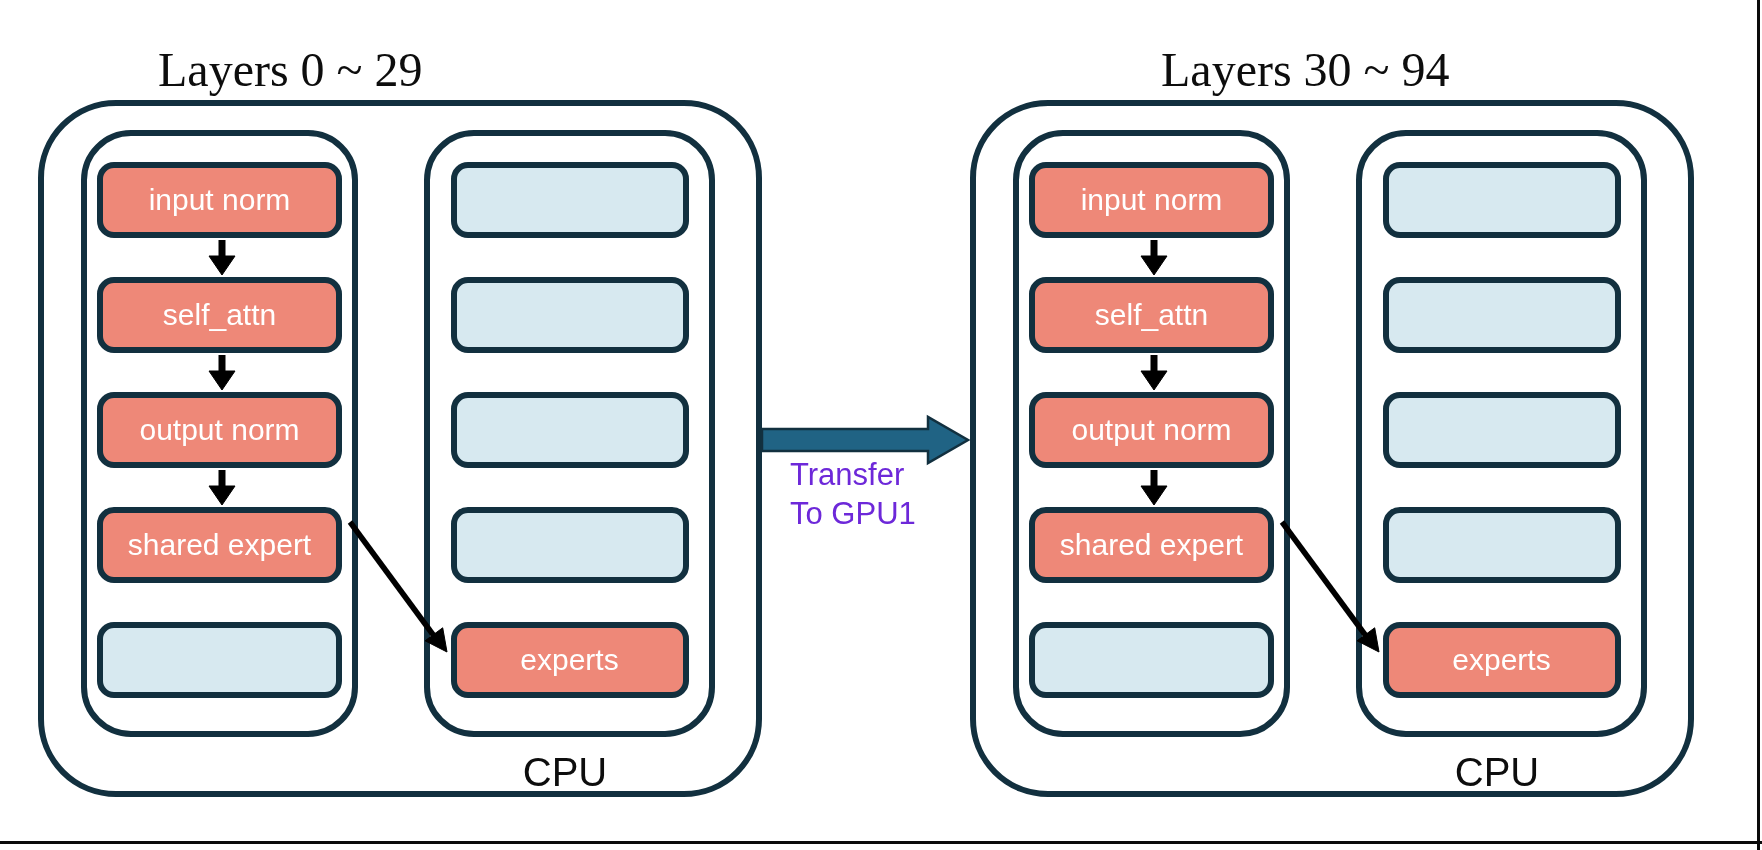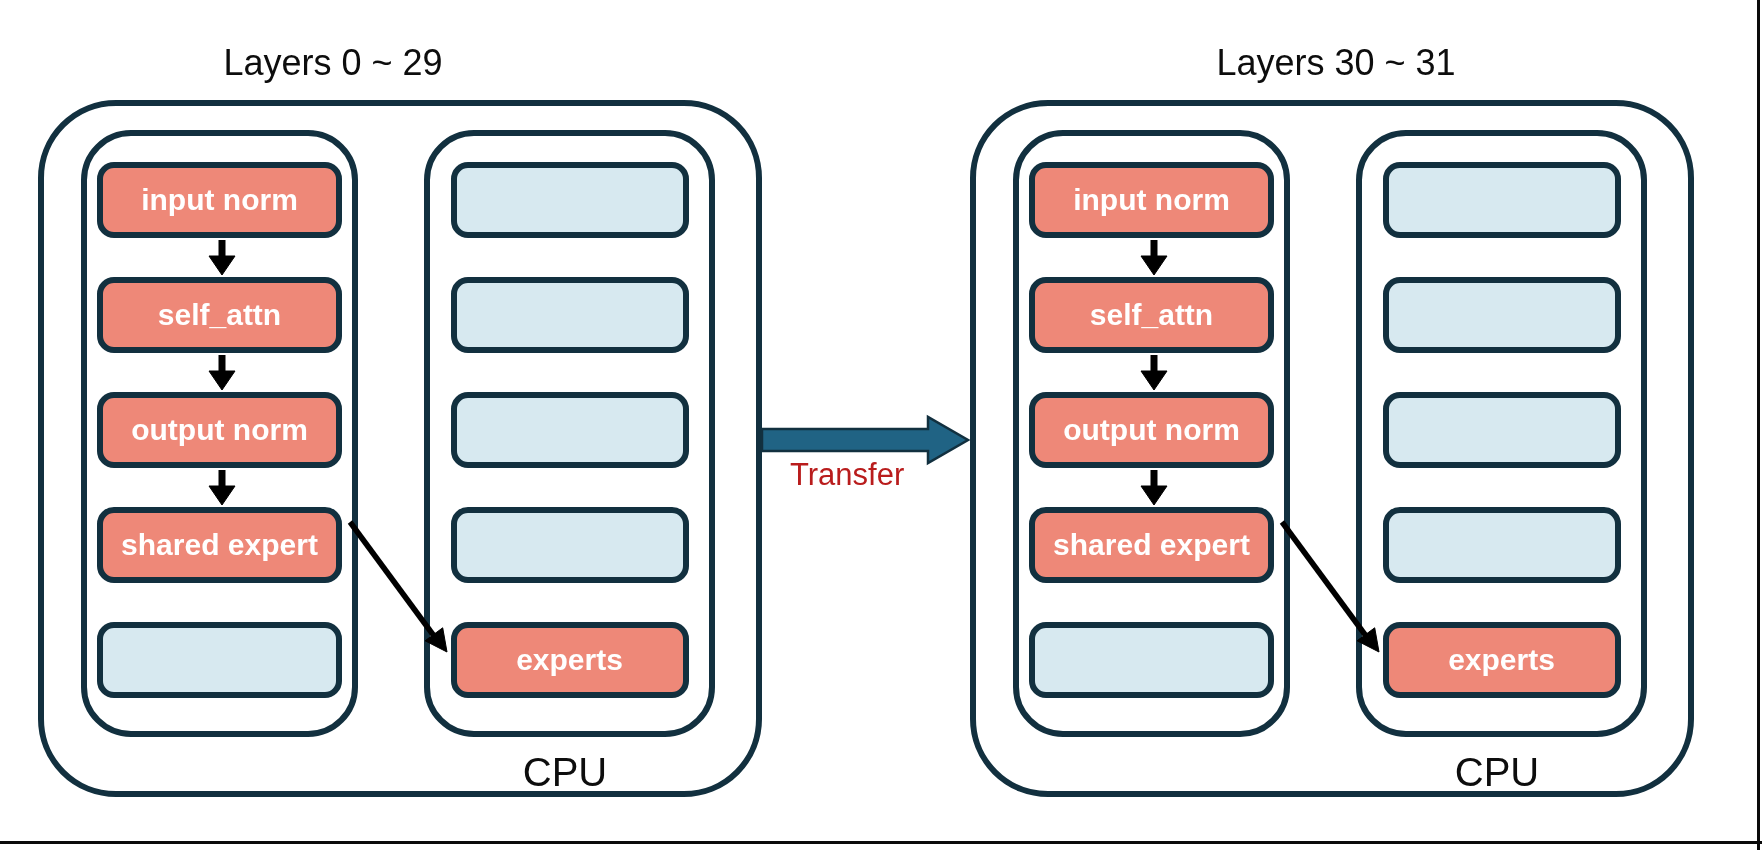--- a/index.html
+++ b/index.html
@@ -9,39 +9,39 @@
     background:#ffffff;
     overflow:hidden;
     font-family:"Liberation Sans", sans-serif;
   }
   
   .edge-right{position:absolute;top:0;left:1757px;width:3px;height:850px;background:#0a0a0a;}
   .edge-bottom{position:absolute;top:841px;left:0;width:1762px;height:3px;background:#0a0a0a;}
 
   .block-title{
     position:absolute;top:42px;height:44px;width:350px;
-    font-size:36px;color:#0d0d0d;text-align:center;white-space:nowrap;
+    font-size:48px;color:#0d0d0d;text-align:left;white-space:nowrap;font-family:Liberation Serif, serif;
   }
   .title-left{left:158px;}
   .title-right{left:1161px;}
 
   .outer{
     position:absolute;top:100px;width:724px;height:697px;
     border:6px solid #12303F;border-radius:78px;background:#ffffff;
     box-sizing:border-box;
   }
   .outer-left{left:38px;}
   .outer-right{left:970px;}
 
   .inner{
     position:absolute;top:130px;height:607px;
     border:6px solid #12303F;border-radius:50px;background:#ffffff;
     box-sizing:border-box;
     display:flex;flex-direction:column;align-items:center;
-    padding:26px 0 33px 0;gap:39px;font-weight:bold;
+    padding:26px 0 33px 0;gap:39px;
   }
   .inner-gpu-left{left:81px;width:277px;}
   .inner-cpu-left{left:424px;width:291px;}
   .inner-gpu-right{left:1013px;width:277px;}
   .inner-cpu-right{left:1356px;width:291px;}
 
   .mbox{
     flex:0 0 76px;height:76px;box-sizing:border-box;
     border:6px solid #12303F;border-radius:17px;
     display:flex;align-items:center;justify-content:center;
@@ -56,32 +56,32 @@
     position:absolute;top:750px;height:42px;width:240px;
     font-size:40px;color:#0d0d0d;text-align:center;white-space:nowrap;
   }
   .lbl-gpu0{left:108px;}
   .lbl-cpu-left{left:445px;}
   .lbl-gpu1{left:1040px;}
   .lbl-cpu-right{left:1377px;}
 
   .transfer-label{
     position:absolute;left:790px;top:455px;width:190px;
-    font-size:31px;line-height:39px;color:#b91c1c;white-space:nowrap;
+    font-size:31px;line-height:39px;color:#6d28d9;white-space:nowrap;
   }
 
   #arrow-layer{position:absolute;top:0;left:0;pointer-events:none;}
 </style>
 </head>
 <body>
 
 <div id="canvas">
 
   <div class="block-title title-left">Layers 0 ~ 29</div>
-  <div class="block-title title-right">Layers 30 ~ 31</div>
+  <div class="block-title title-right">Layers 30 ~ 94</div>
 
   <div class="outer outer-left"></div>
   <div class="inner inner-gpu-left">
     <div class="mbox gpu-w salmon">input norm</div>
     <div class="mbox gpu-w salmon">self_attn</div>
     <div class="mbox gpu-w salmon">output norm</div>
     <div class="mbox gpu-w salmon">shared expert</div>
     <div class="mbox gpu-w lblue"></div>
   </div>
   <div class="inner inner-cpu-left">
@@ -105,20 +105,21 @@
     <div class="mbox cpu-w lblue"></div>
     <div class="mbox cpu-w lblue"></div>
     <div class="mbox cpu-w lblue"></div>
     <div class="mbox cpu-w lblue"></div>
     <div class="mbox cpu-w salmon">experts</div>
   </div>
   <div class="dev-label lbl-cpu-right">CPU</div>
 
   <div class="transfer-label">
     <div>Transfer</div>
+    <div>To GPU1</div>
   </div>
 
   <svg id="arrow-layer" width="1762" height="850" viewBox="0 0 1762 850">
 
     <polygon points="762,429 928,429 928,417 968,440 928,463 928,451 762,451" fill="#206384" stroke="#12303F" stroke-width="2.5"></polygon>
 
     <g stroke="#000000" fill="#000000">
       <line x1="222" y1="240" x2="222" y2="257" stroke-width="7"></line>
       <polygon points="209,256 235,256 222,275" stroke-width="1"></polygon>
       <line x1="222" y1="355" x2="222" y2="372" stroke-width="7"></line>

